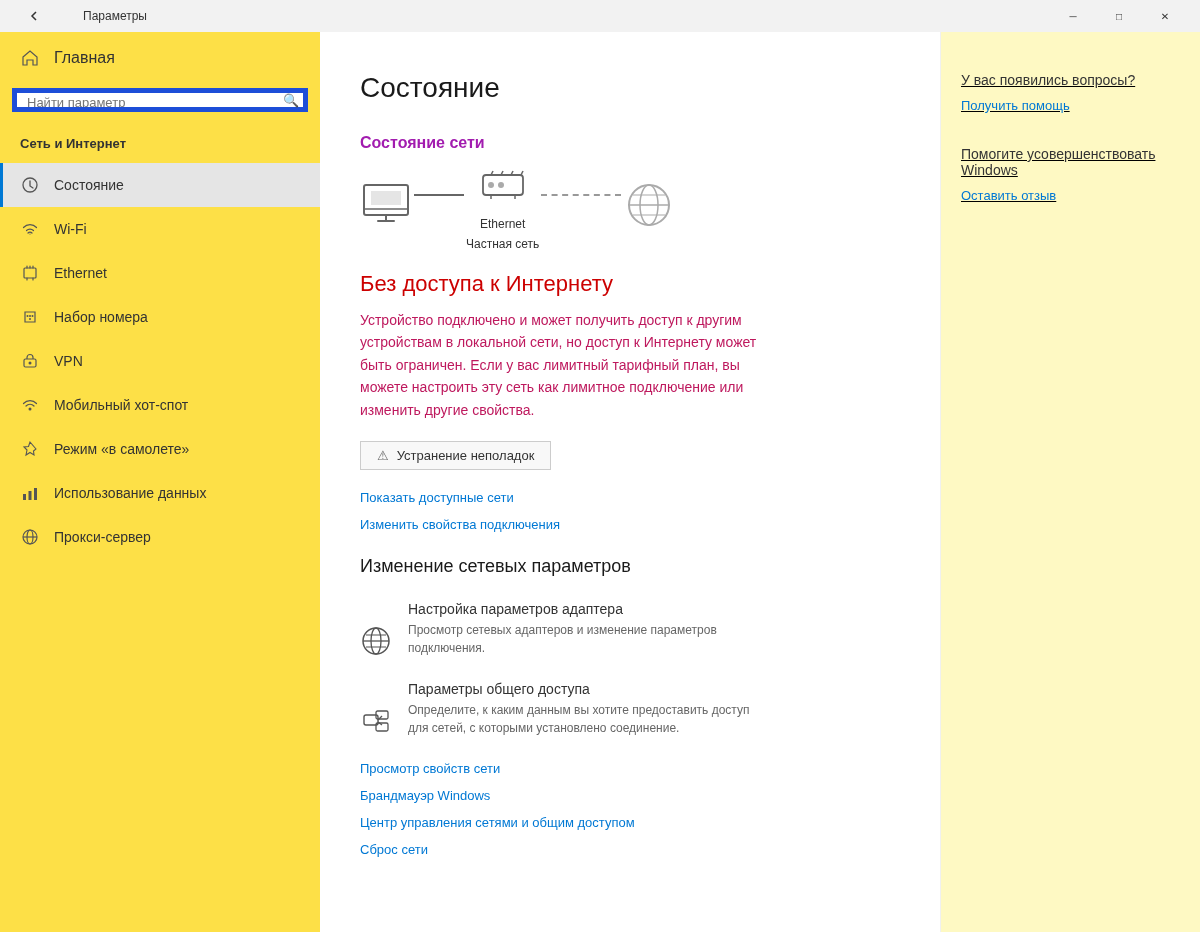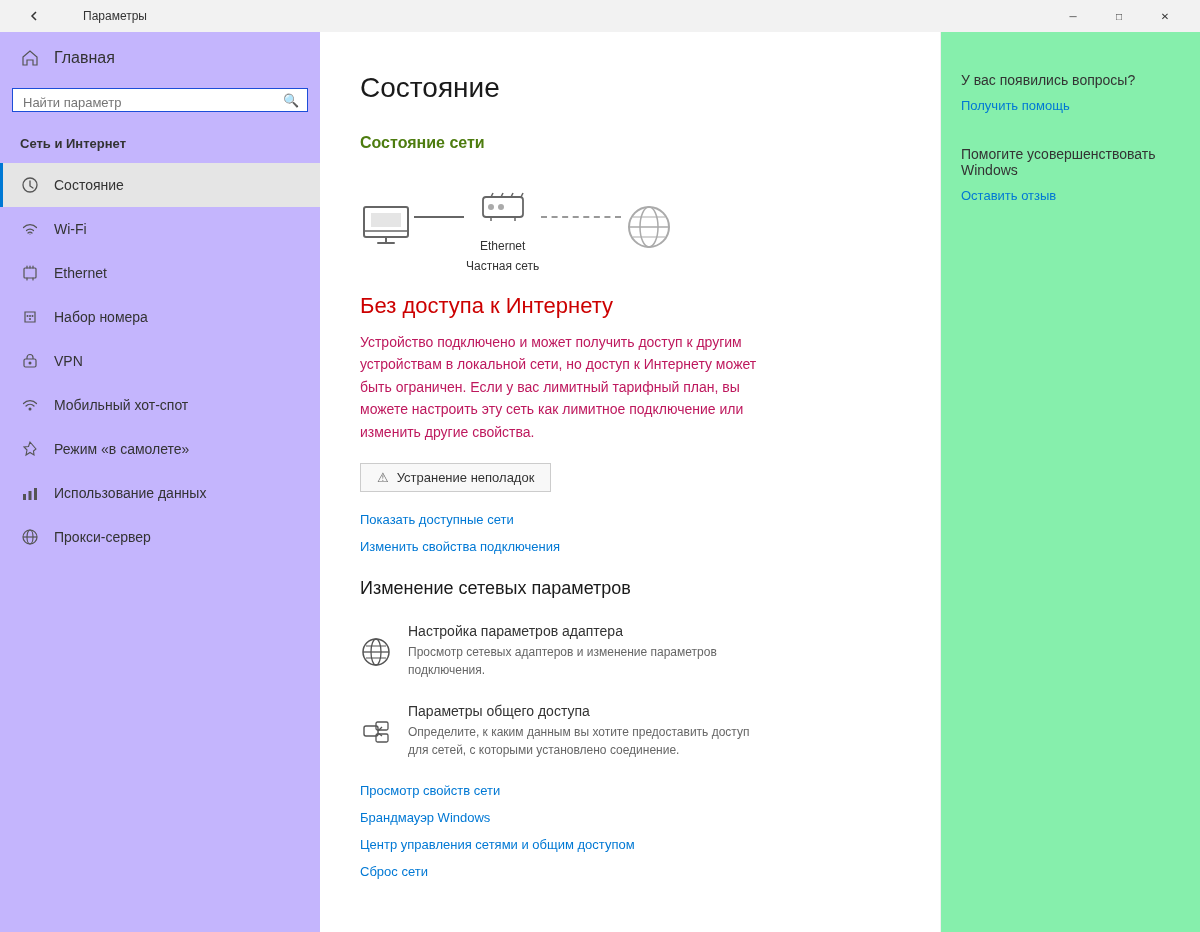--- a/index.html
+++ b/index.html
@@ -52,21 +52,21 @@
     
     .app-container {
       display: flex;
       flex: 1;
       overflow: hidden;
     }
 
     
     .sidebar {
       width: 320px;
-      background: #c4b5fd;
+      background: #fde047;
       display: flex;
       flex-direction: column;
       flex-shrink: 0;
       overflow-y: auto;
       padding-bottom: 20px;
     }
 
     .sidebar-home {
       display: flex;
       align-items: center;
@@ -76,21 +76,21 @@
       color: #333;
     }
 
     .sidebar-search {
       margin: 4px 12px 16px 12px;
       position: relative;
     }
     .sidebar-search input {
       width: 100%;
       height: 24px;
-      border: 1px solid #1d4ed8;
+      border: 5px solid #1d4ed8;
       background: white;
       padding: 4px 32px 0 10px;
       font-size: 13px;
       outline: none;
     }
     .sidebar-search-icon {
       position: absolute;
       right: 8px;
       top: 50%;
       transform: translateY(-50%);
@@ -149,22 +149,22 @@
     .page-title {
       font-size: 28px;
       font-weight: 300;
       color: #1a1a1a;
       margin-bottom: 30px;
     }
 
     .section-title {
       font-size: 16px;
       font-weight: 600;
-      color: #4d7c0f;
-      margin-bottom: 29px;
+      color: #a21caf;
+      margin-bottom: 7px;
     }
 
     
     .network-diagram {
       display: flex;
       align-items: center;
       gap: 0;
       margin-bottom: 20px;
     }
     .network-icon {
@@ -240,21 +240,21 @@
 
     .change-section-title {
       font-size: 18px;
       font-weight: 300;
       color: #1a1a1a;
       margin-bottom: 24px;
     }
 
     .settings-item {
       display: flex;
-      align-items: center;
+      align-items: flex-end;
       gap: 16px;
       margin-bottom: 24px;
       cursor: pointer;
     }
     .settings-item-icon {
       width: 32px;
       height: 32px;
       flex-shrink: 0;
       margin-top: 2px;
       display: flex;
@@ -272,24 +272,25 @@
     .settings-item-desc {
       font-size: 12px;
       color: #666;
       line-height: 1.5;
       max-width: 360px;
     }
 
     
     .right-panel {
       width: 260px;
-      background: #86efac;
+      background: #fef9c3;
       padding: 40px 20px 40px 20px;
       flex-shrink: 0;
       border-left: 1px solid #f0f0f0;
+      text-decoration: underline;
     }
     .right-panel-section {
       margin-bottom: 32px;
     }
     .right-panel-heading {
       font-size: 14px;
       color: #333;
       margin-bottom: 8px;
       font-weight: 400;
     }

